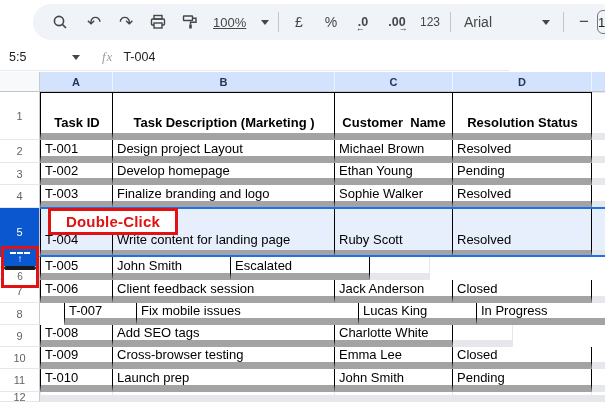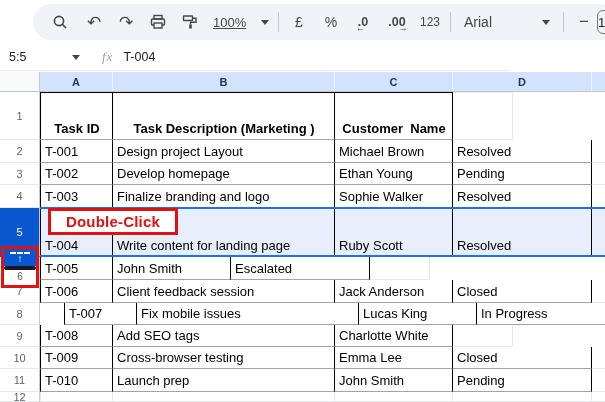--- a/index.html
+++ b/index.html
@@ -38,21 +38,21 @@
   .col-strip{display:flex;height:20px;box-sizing:border-box;border-bottom:1px solid #c2c5ca;}
   .corner{width:40px;flex:none;background:#f8f9fa;border-right:1px solid #c7cacf;box-sizing:border-box;}
   .col-h{box-sizing:border-box;flex:none;background:#d3e3fd;border-right:1px solid #eef4fe;
          display:flex;align-items:center;justify-content:center;font-size:11px;font-weight:bold;
          color:#20365b;}
   .grid-row{display:flex;box-sizing:border-box;}
   .row-num{width:40px;flex:none;box-sizing:border-box;border-right:1px solid #c7cacf;
            border-bottom:1px solid #e6e7ea;display:flex;align-items:center;justify-content:center;
            font-size:11px;color:#5f6368;background:#fff;}
   .grid-row.sel .row-num{background:#0b57d0;color:#fff;border-bottom-color:#0b57d0;}
-  .cell{box-sizing:border-box;flex:none;border-right:1px solid #000;border-bottom:1px solid #a3a3a3;
+  .cell{box-sizing:border-box;flex:none;border-right:1px solid #000;border-bottom:7px solid #a3a3a3;
         background:#fff;font-size:13px;color:#000;display:flex;align-items:center;
         padding:0 3px 0 4px;white-space:pre;overflow:hidden;}
   .cell.first{border-left:1px solid #000;}
   .grid-row.r1 .cell{border-top:1px solid #000;}
   .grid-row.r1 .cell.filler{border-top-color:#e6e7ea;}
   .grid-row.hdr .cell{font-weight:bold;justify-content:center;}
   .cell.tall{align-items:flex-end;padding-bottom:3px;}
   .grid-row.sel .cell{background:#e7effd;}
   .cell.filler{border-right-color:#e6e7ea;border-bottom-color:#e6e7ea;}
   .grid-row.outside .cell{border-color:#e6e7ea;font-weight:normal;}
@@ -154,20 +154,21 @@
         <div class="col-h" style="width: 118px;">C</div>
         <div class="col-h" style="width: 139px;">D</div>
         <div class="col-h" style="width: 60px;">E</div>
       </div>
     <div>
         <div class="grid-row r1 hdr" style="height: 48px;">
           <div class="row-num">1</div>
           <div class="cell first tall" style="width: 73px;">Task ID</div>
           <div class="cell tall" style="width: 222px;">Task Description (Marketing )</div>
           <div class="cell tall" style="width: 118px;">Customer  Name</div>
+          <div class="cell tall" style="width: 139px;">Resolution Status</div>
           <div class="cell filler tall" style="width: 60px;"></div>
         </div>
         <div class="grid-row" style="height: 23px;">
           <div class="row-num">2</div>
           <div class="cell first" style="width: 73px;">T-001</div>
           <div class="cell" style="width: 222px;">Design project Layout</div>
           <div class="cell" style="width: 118px;">Michael Brown</div>
           <div class="cell" style="width: 139px;">Resolved</div>
           <div class="cell filler" style="width: 60px;"></div>
         </div>

